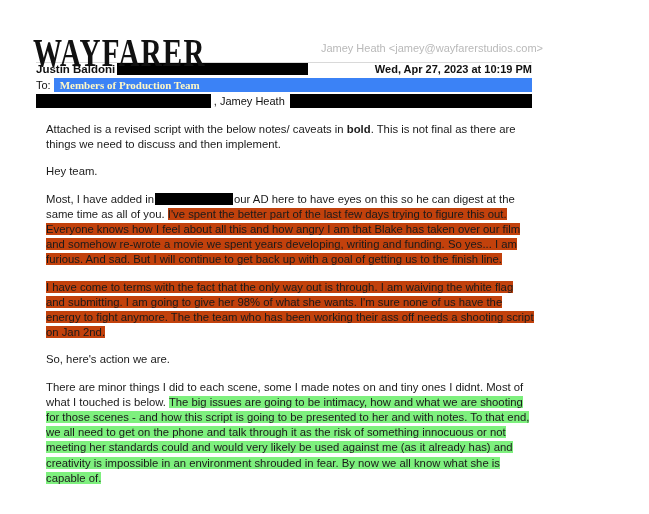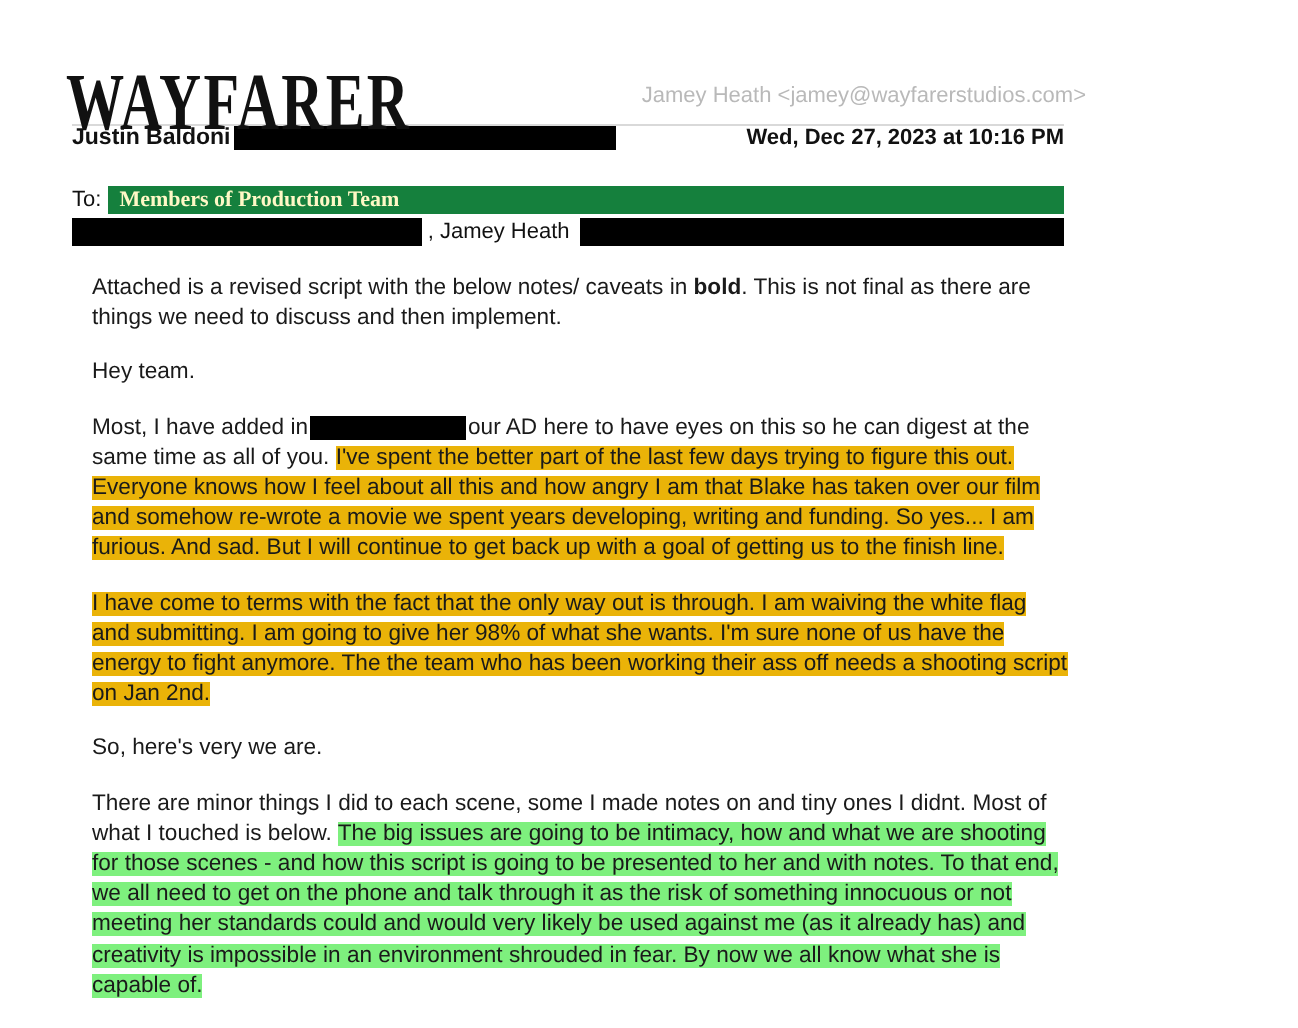--- a/index.html
+++ b/index.html
@@ -99,35 +99,35 @@
     vertical-align: middle;
   }
   .r-sender { width: 191px; height: 12px; margin-left: 2px; }
   .date {
     font-size: 11px;
     font-weight: bold;
     color: #111;
     white-space: nowrap;
   }
   .meta-row2 {
-    margin-top: 18px;
+    margin-top: 3px;
     display: flex;
     align-items: center;
     font-size: 11px;
     white-space: nowrap;
   }
   .to-label {
     font-size: 11px;
     color: #111;
     margin-right: 3px;
   }
   .recip-block {
     position: relative;
     display: inline-block;
-    background: #15803d;
+    background: #3b82f6;
     height: 14px;
     width: 497px;
   }
   .recip-text {
     position: absolute;
     left: 6px;
     top: 0px;
     color: #fff8c6;
     font-family: "Liberation Serif", serif;
     font-weight: bold;
@@ -153,21 +153,21 @@
   .body {
     padding: 14px 30px 0 46px;
     font-size: 11.3px;
     line-height: 15.2px;
     color: #1a1a1a;
   }
   .body p {
     margin: 0 0 12px 0;
   }
   .hl-yellow {
-    background: #eab308;
+    background: #c2410c;
     box-decoration-break: clone;
     -webkit-box-decoration-break: clone;
   }
   .hl-green {
     background: #7ef07e;
     box-decoration-break: clone;
     -webkit-box-decoration-break: clone;
   }
   .r-inline {
     display: inline-block;
@@ -191,21 +191,21 @@
   </div>
 
   <div class="divider"></div>
 
   <div class="meta">
     <div class="meta-row1">
       <div class="sender-line">
         <span class="sender-name">Justin Baldoni</span>
         <span class="redact r-sender"></span>
       </div>
-      <div class="date">Wed, Dec 27, 2023 at 10:16 PM</div>
+      <div class="date">Wed, Apr 27, 2023 at 10:19 PM</div>
     </div>
 
     <div class="meta-row2">
       <span class="to-label">To:</span>
       <span class="recip-block">
         <span class="recip-text">Members of Production Team</span>
       </span>
     </div>
 
     <div class="meta-row3">
@@ -225,20 +225,20 @@
 
     <p class="tight">
       <span>Most, I have added in</span><span class="r-inline"></span><span>our AD here to have eyes on this so he can digest at the same time as all of you.</span>
       <span class="hl-yellow">I've spent the better part of the last few days  trying to figure this out. Everyone knows how I feel about all this and how angry I am that Blake has taken over our film and somehow re-wrote a movie we spent years developing, writing and funding.  So yes... I am furious. And sad.  But I will continue to get back up with a goal of getting us to the finish line.</span>
     </p>
 
     <p>
       <span class="hl-yellow">I have come to terms with the fact that the only way out is through. I am waiving the white flag and submitting. I am going to give her 98% of what she wants. I'm sure none of us have the energy to fight anymore.  The the team who has been working their ass off needs a shooting script on Jan 2nd.</span>
     </p>
 
-    <p>So, here's very we are.</p>
+    <p>So, here's action we are.</p>
 
     <p>
       <span>There are minor things I did to each scene, some I made notes on and tiny ones I didnt. Most of what I touched is below. </span><span class="hl-green">The big issues are going to be intimacy, how and what we are shooting for those scenes - and how this script is going to be presented to her and with notes. To that end, we all need to get on the phone and talk through it as the risk of something innocuous or not meeting her standards could and would very likely be used against me (as it already has)  and creativity is impossible in an environment shrouded in fear. By now we all know what she is capable of.</span>
     </p>
 
   </div>
 </div>
 
 </body></html>

